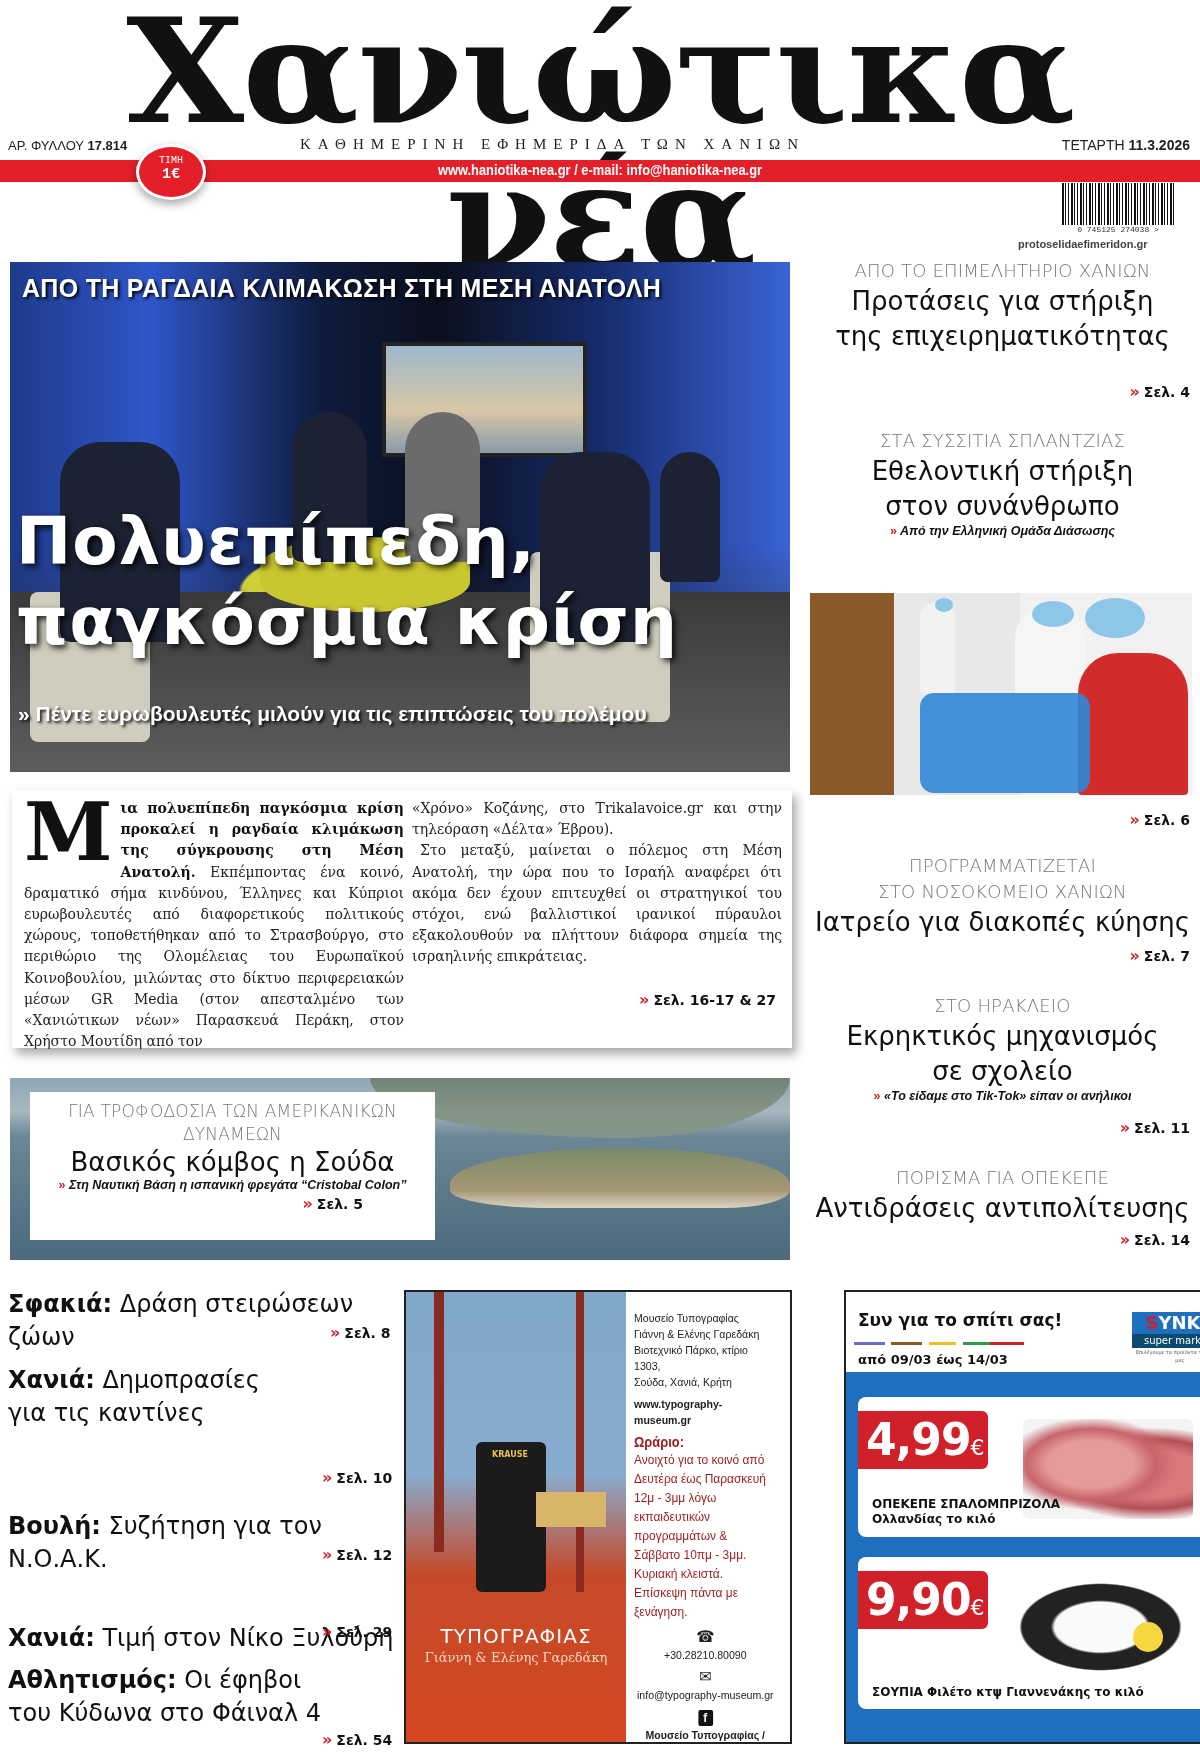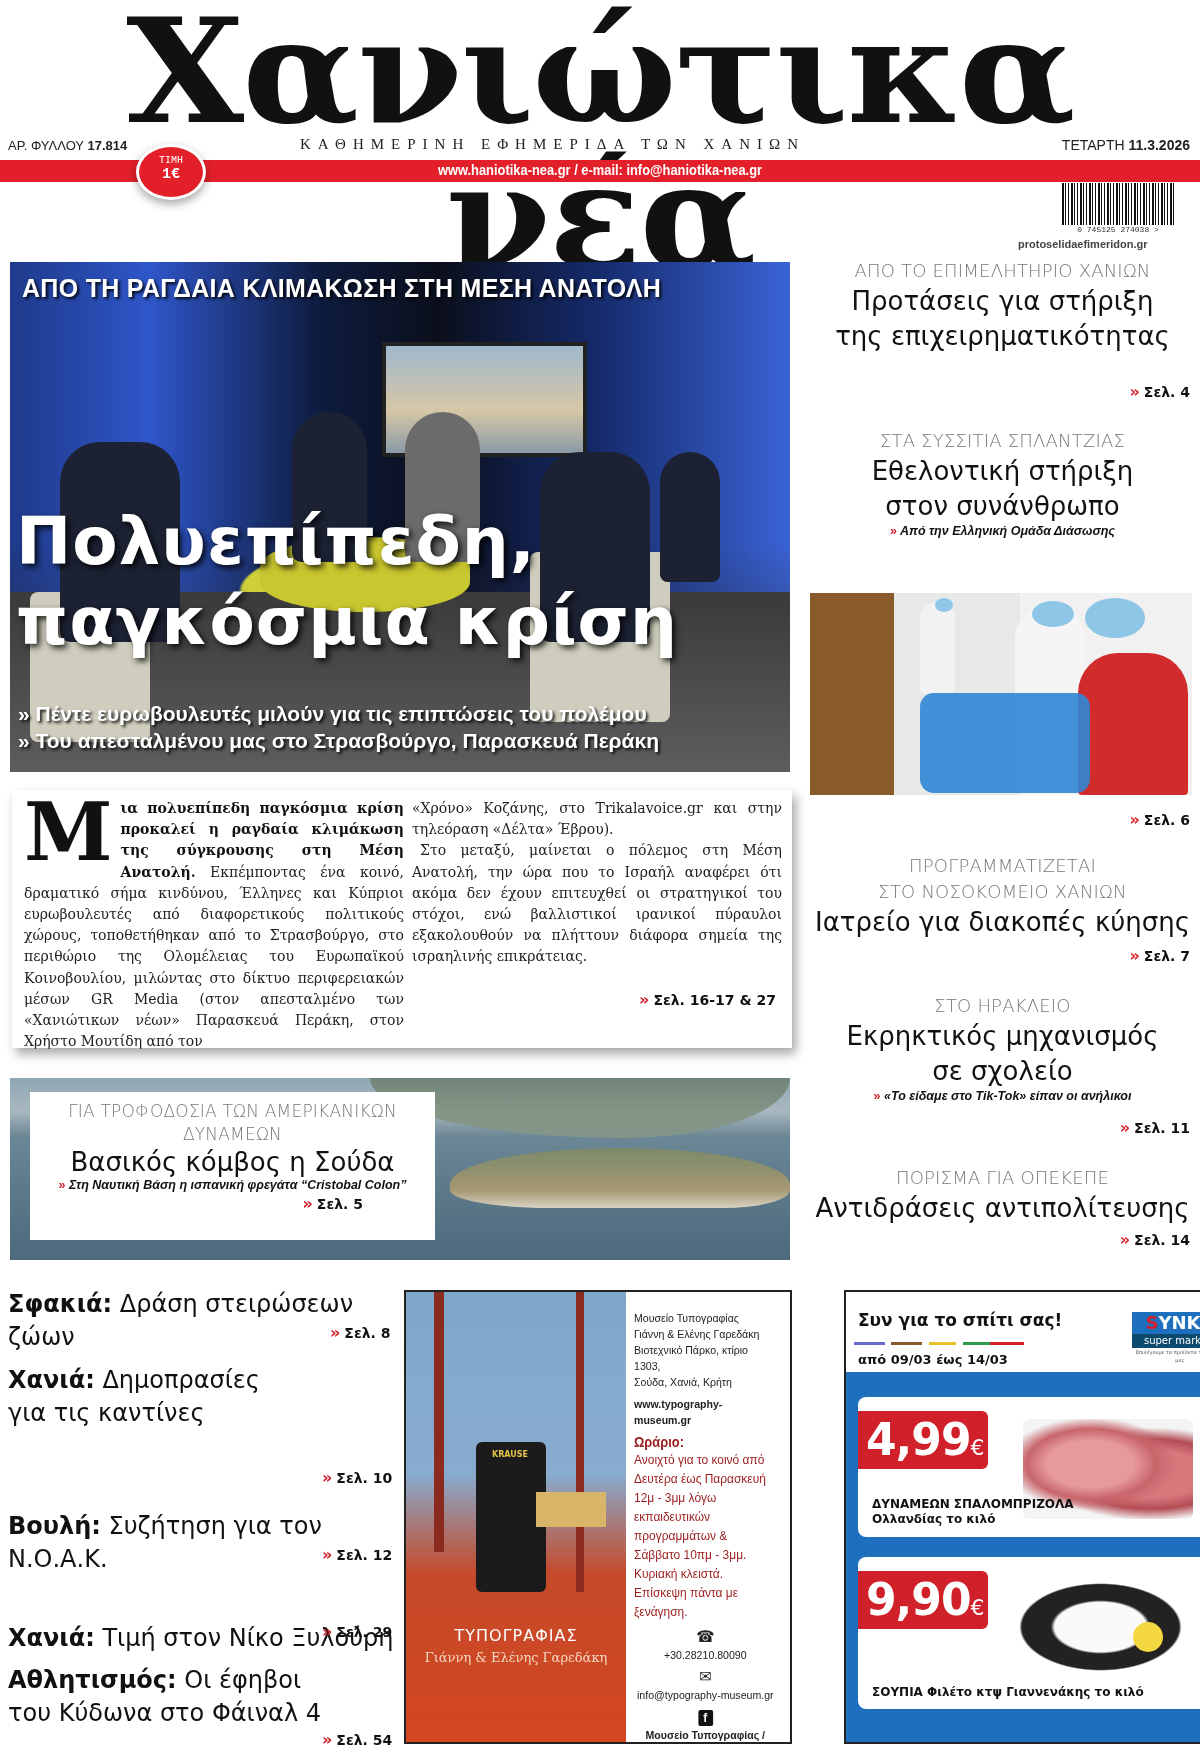--- a/index.html
+++ b/index.html
@@ -74,21 +74,21 @@
   
   .brief { left: 8px; width: 390px; font-family: "DejaVu Sans", sans-serif; font-size: 24px; line-height: 33px; color: #111; }
   .brief b { font-weight: bold; }
   .brief .t { font-weight: normal; }
 
   
   .museum { left: 404px; top: 1290px; width: 388px; height: 454px; border: 2px solid #222; background: #fff; overflow: hidden; }
   .museum-photo { left: 0; top: 0; width: 220px; height: 454px; background: linear-gradient(180deg,#7fa7c9 0%,#88acd0 40%,#c54a2a 62%,#d4461f 100%); }
   .museum-logo { left: 0; top: 330px; width: 220px; text-align: center; color: #fff; }
   .museum-logo .script { font-family: "DejaVu Serif", serif; font-style: italic; font-size: 34px; line-height: 40px; }
-  .museum-logo .big { font-family: "DejaVu Sans", sans-serif; font-size: 16px; letter-spacing: 1px; line-height: 28px; }
+  .museum-logo .big { font-family: "DejaVu Sans", sans-serif; font-size: 20px; letter-spacing: 1px; line-height: 28px; }
   .museum-logo .small { font-family: "DejaVu Serif", serif; font-size: 13px; color: #f3d8c0; }
   .museum-info { left: 228px; top: 18px; width: 155px; font-family: "Liberation Sans", sans-serif; font-size: 11.5px; line-height: 16px; color: #222; transform: scaleX(0.92); transform-origin: left top; }
   .museum-hours-title { color: #9b1c1c; font-weight: bold; font-size: 14px; margin-top: 6px; }
   .museum-hours { color: #9b1c1c; font-size: 13px; line-height: 19px; }
   .museum-contact { text-align: center; margin-top: 6px; }
   .museum-contact .ico { display: block; font-size: 16px; line-height: 20px; margin-top: 4px; }
 
   
   .synka { left: 808px; top: 1290px; width: 386px; height: 454px; border: 2px solid #222; background: #1f6fbf; overflow: hidden; margin-left: 36px; }
   .synka-top { left: 0; top: 0; width: 382px; height: 80px; background: #fff; }
@@ -143,21 +143,20 @@
   <div class="abs chair" style="left:520px;top:290px;width:140px;height:170px;"></div>
   <div class="abs person" style="left:530px;top:190px;width:110px;height:190px;"></div>
   <div class="abs person" style="left:650px;top:190px;width:60px;height:130px;"></div>
   <div class="abs hero-kicker">ΑΠΟ ΤΗ ΡΑΓΔΑΙΑ ΚΛΙΜΑΚΩΣΗ ΣΤΗ ΜΕΣΗ ΑΝΑΤΟΛΗ</div>
   <div class="abs hero-headline">
     <div>Πολυεπίπεδη,</div>
     <div>παγκόσμια κρίση</div>
   </div>
   <div class="abs hero-sub">
     <div>» Πέντε ευρωβουλευτές μιλούν για τις επιπτώσεις του πολέμου</div>
-    <div>» Του απεσταλμένου μας στο Στρασβούργο, Παρασκευά Περάκη</div>
   </div>
 </div>
 
 <div class="abs lead">
   <div class="abs lead-col1">
     <span class="dropcap">Μ</span><span class="lead-intro">ια πολυεπίπεδη παγκόσμια κρίση προκαλεί η ραγδαία κλιμάκωση της σύγκρουσης στη Μέση Ανατολή.</span><span> Εκπέμποντας ένα κοινό, δραματικό σήμα κινδύνου, Έλληνες και Κύπριοι ευρωβουλευτές από διαφορετικούς πολιτικούς χώρους, τοποθετήθηκαν από το Στρασβούργο, στο περιθώριο της Ολομέλειας του Ευρωπαϊκού Κοινοβουλίου, μιλώντας στο δίκτυο περιφερειακών μέσων GR Media (στον απεσταλμένο των «Χανιώτικων νέων» Παρασκευά Περάκη, στον Χρήστο Μουτίδη από τον</span>
   </div>
   <div class="abs lead-col2">
     <p>«Χρόνο» Κοζάνης, στο Trikalavoice.gr και στην τηλεόραση «Δέλτα» Έβρου).</p>
     <p style="text-indent:8px">Στο μεταξύ, μαίνεται ο πόλεμος στη Μέση Ανατολή, την ώρα που το Ισραήλ αναφέρει ότι ακόμα δεν έχουν επιτευχθεί οι στρατηγικοί του στόχοι, ενώ βαλλιστικοί ιρανικοί πύραυλοι εξακολουθούν να πλήττουν διάφορα σημεία της ισραηλινής επικράτειας.</p>
@@ -311,21 +310,21 @@
   <div class="abs synka-logo">
     <div class="name"><span class="s">S</span><span>YNKA</span></div>
     <div class="sub">super markets</div>
     <div class="tag">Επιλέγουμε τα προϊόντα του τόπου μας</div>
   </div>
 
   <div class="abs synka-card" style="top:105px;height:140px;">
     <div class="abs synka-price"><span>4,99</span><span class="eur">€</span></div>
     <div class="abs meat"></div>
     <div class="abs synka-prod" style="top:100px;">
-      <div>ΔΥΝΑΜΕΩΝ ΣΠΑΛΟΜΠΡΙΖΟΛΑ</div>
+      <div>ΟΠΕΚΕΠΕ ΣΠΑΛΟΜΠΡΙΖΟΛΑ</div>
       <div>Ολλανδίας το κιλό</div>
     </div>
   </div>
 
   <div class="abs synka-card" style="top:265px;height:152px;">
     <div class="abs synka-price"><span>9,90</span><span class="eur">€</span></div>
     <div class="abs squid" style="top:20px;"></div>
     <div class="abs" style="left:275px;top:65px;width:30px;height:30px;background:#f5d840;border-radius:50%;"></div>
     <div class="abs synka-prod" style="top:128px;">ΣΟΥΠΙΑ Φιλέτο κτψ Γιαννενάκης το κιλό</div>
   </div>

